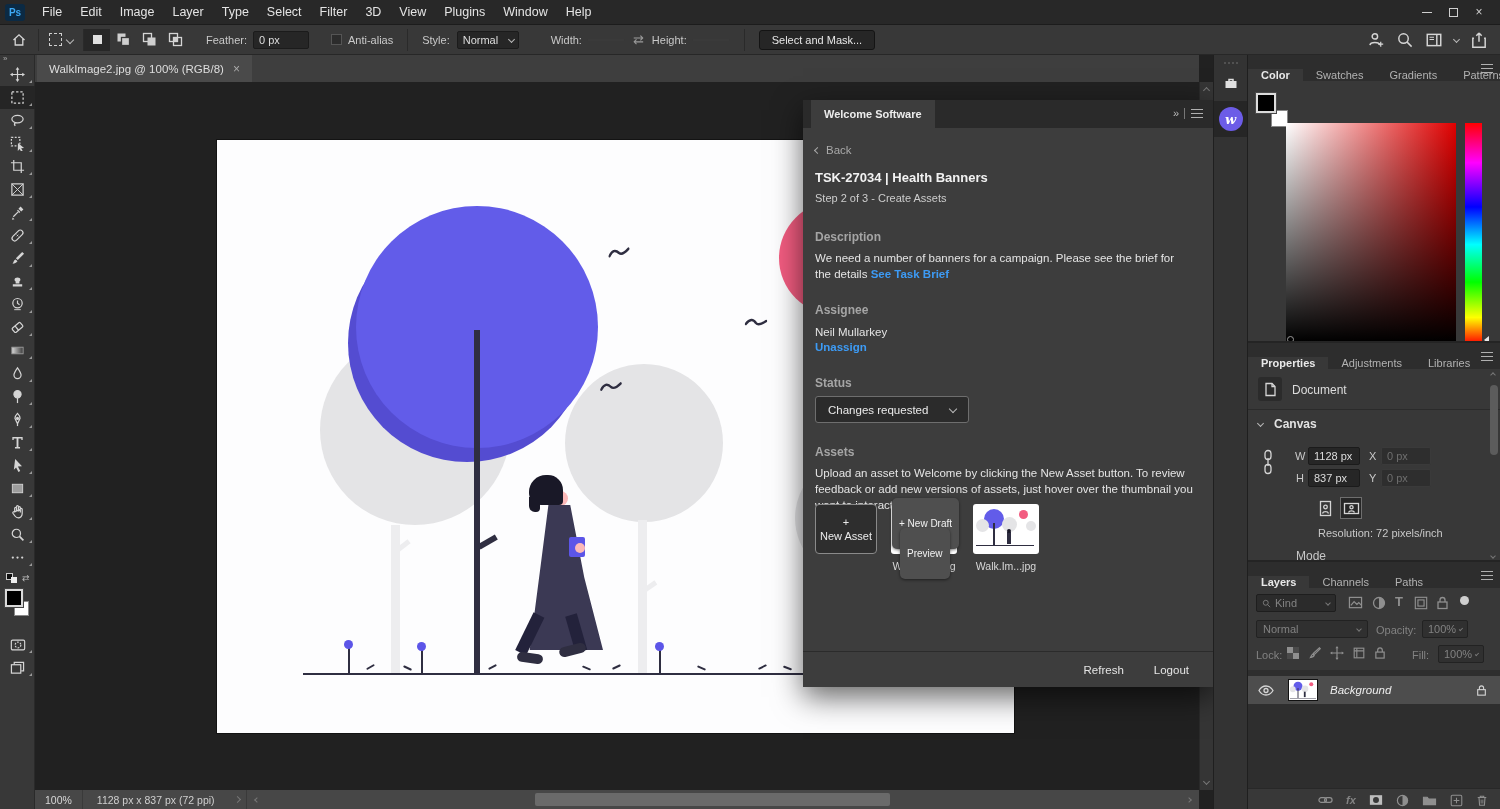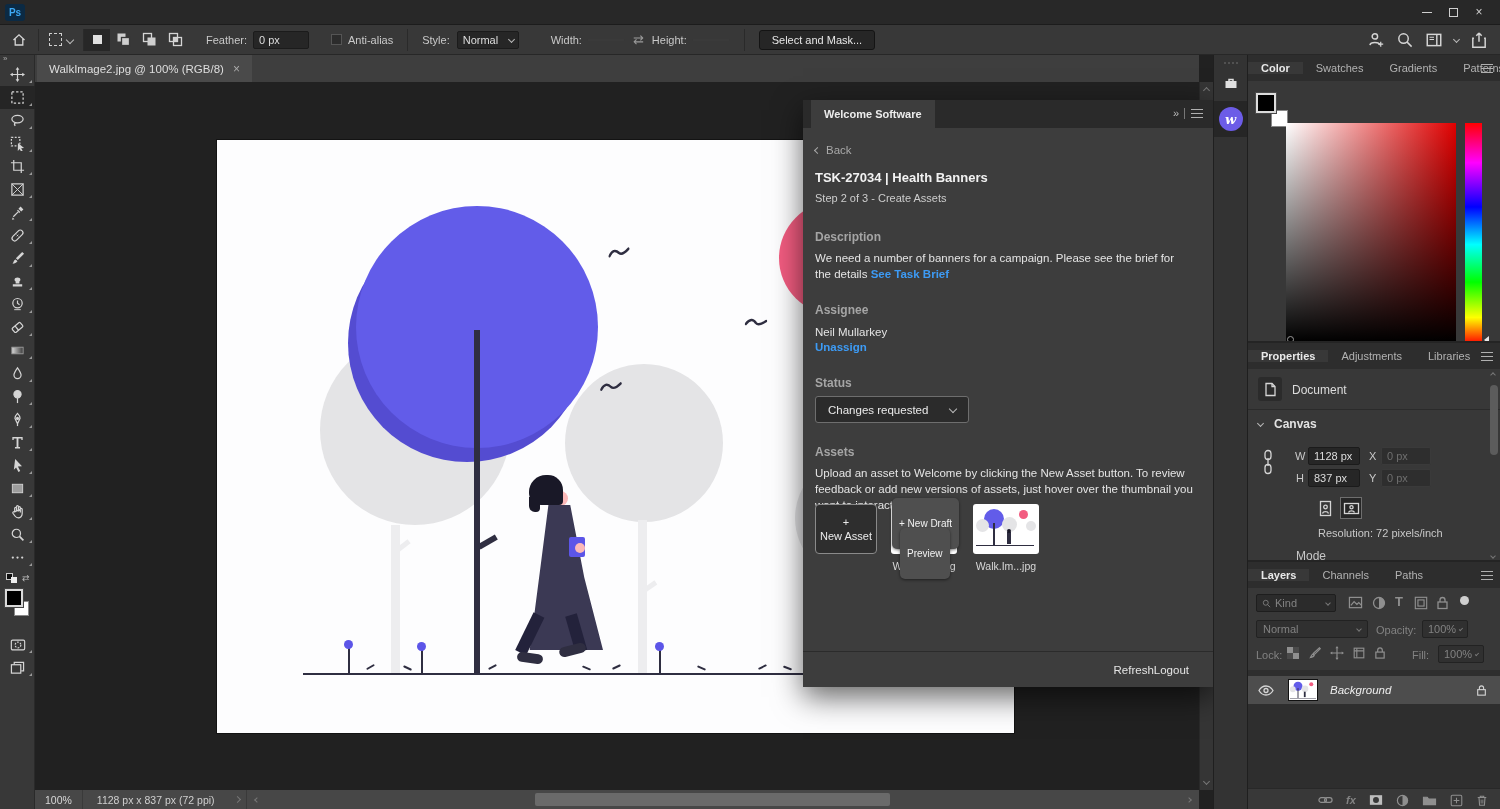--- a/index.html
+++ b/index.html
@@ -47,42 +47,56 @@
 .wpanel-head{position:absolute;left:0;top:0;width:100%;height:28px;background:#2a2a2a}
 .wtab{position:absolute;left:8px;top:0;height:28px;background:#3d3d3d;padding:0 13px;display:flex;align-items:center;color:#ececec;font-size:11px;font-weight:bold}
 .whead{color:#a5a5a5;font-size:12px;font-weight:bold}
 .wbody{color:#e4e4e4;font-size:11.5px;line-height:16px}
 .wlink{color:#3d9bf5;font-weight:bold;font-size:11.5px}
 .status-dd{position:absolute;left:12px;top:296px;width:154px;height:27px;background:#2b2b2b;border:1px solid #6e6e6e;border-radius:3px;display:flex;align-items:center;padding:0 12px;color:#eaeaea;font-size:11.5px}
 .asset-btn{width:62px;height:50px;background:#2e2e2e;border:1px solid #8a8a8a;border-radius:4px;display:flex;flex-direction:column;align-items:center;justify-content:center;gap:2px;color:#eaeaea;font-size:11px}
 .asset-card{position:relative;width:66px;height:50px;background:#fff;border-radius:3px}
 .hoverbtn{position:absolute;background:#4f4f4f;border-radius:5px;color:#f2f2f2;font-size:10px;padding:20px 7px;white-space:nowrap;box-shadow:0 1px 3px rgba(0,0,0,.5)}
 .asset-name{width:70px;text-align:center;color:#d8d8d8;font-size:10.5px;margin-top:6px}
-.wfoot{position:absolute;left:0;bottom:0;width:100%;height:36px;border-top:1px solid #2b2b2b;display:flex;align-items:center;justify-content:flex-end;padding-right:24px;color:#e4e4e4;font-size:11.5px}
+.wfoot{position:absolute;left:0;bottom:0;width:100%;height:36px;border-top:1px solid #2b2b2b;display:flex;align-items:center;justify-content:flex-end;gap:30px;padding-right:24px;color:#e4e4e4;font-size:11.5px}
 
 .dock{position:absolute;left:1213px;top:55px;width:34px;height:754px;background:#333;border-left:1px solid #1f1f1f;z-index:11}
 
 .rpanels{position:absolute;left:1247px;top:55px;width:253px;height:754px;background:#383838;border-left:1px solid #1f1f1f;z-index:11}
 .panel{position:absolute;left:0;width:253px;background:#383838}
-.tabstrip{position:relative;height:26px;background:#2d2d2d;display:flex;align-items:center}
+.tabstrip{position:relative;height:26px;background:#2d2d2d;display:flex;align-items:flex-end}
 .ptab{padding:0 13px;display:flex;align-items:center;font-size:11px;color:#b2b2b2}
 .ptab.active{background:#383838;color:#e9e9e9;font-weight:bold}
 .mini-illo{position:relative;width:64px;height:48px;background:#fff;overflow:hidden}
 .mi{position:absolute}
 .tuft{position:absolute;width:9px;height:2px;border-radius:2px;background:#2f2e41}
 </style>
 </head>
 <body>
 
 <div class="app">
 
   <div class="menubar">
     <div class="pslogo">
         <span>Ps</span>
       </div>
+    <div style="display:flex;margin-left:8px">
+      <span class="menu-item">File</span>
+      <span class="menu-item">Edit</span>
+      <span class="menu-item">Image</span>
+      <span class="menu-item">Layer</span>
+      <span class="menu-item">Type</span>
+      <span class="menu-item">Select</span>
+      <span class="menu-item">Filter</span>
+      <span class="menu-item">3D</span>
+      <span class="menu-item">View</span>
+      <span class="menu-item">Plugins</span>
+      <span class="menu-item">Window</span>
+      <span class="menu-item">Help</span>
+    </div>
     <div style="position:absolute;right:8px;top:3px;display:flex">
       <div class="winbtn">
           <span style="display:block;width:10px;border-top:1.5px solid #cfcfcf"></span>
         </div>
       <div class="winbtn">
           <span style="display:block;width:9px;height:9px;border:1.5px solid #cfcfcf"></span>
         </div>
       <div class="winbtn">×</div>
     </div>
   </div>

